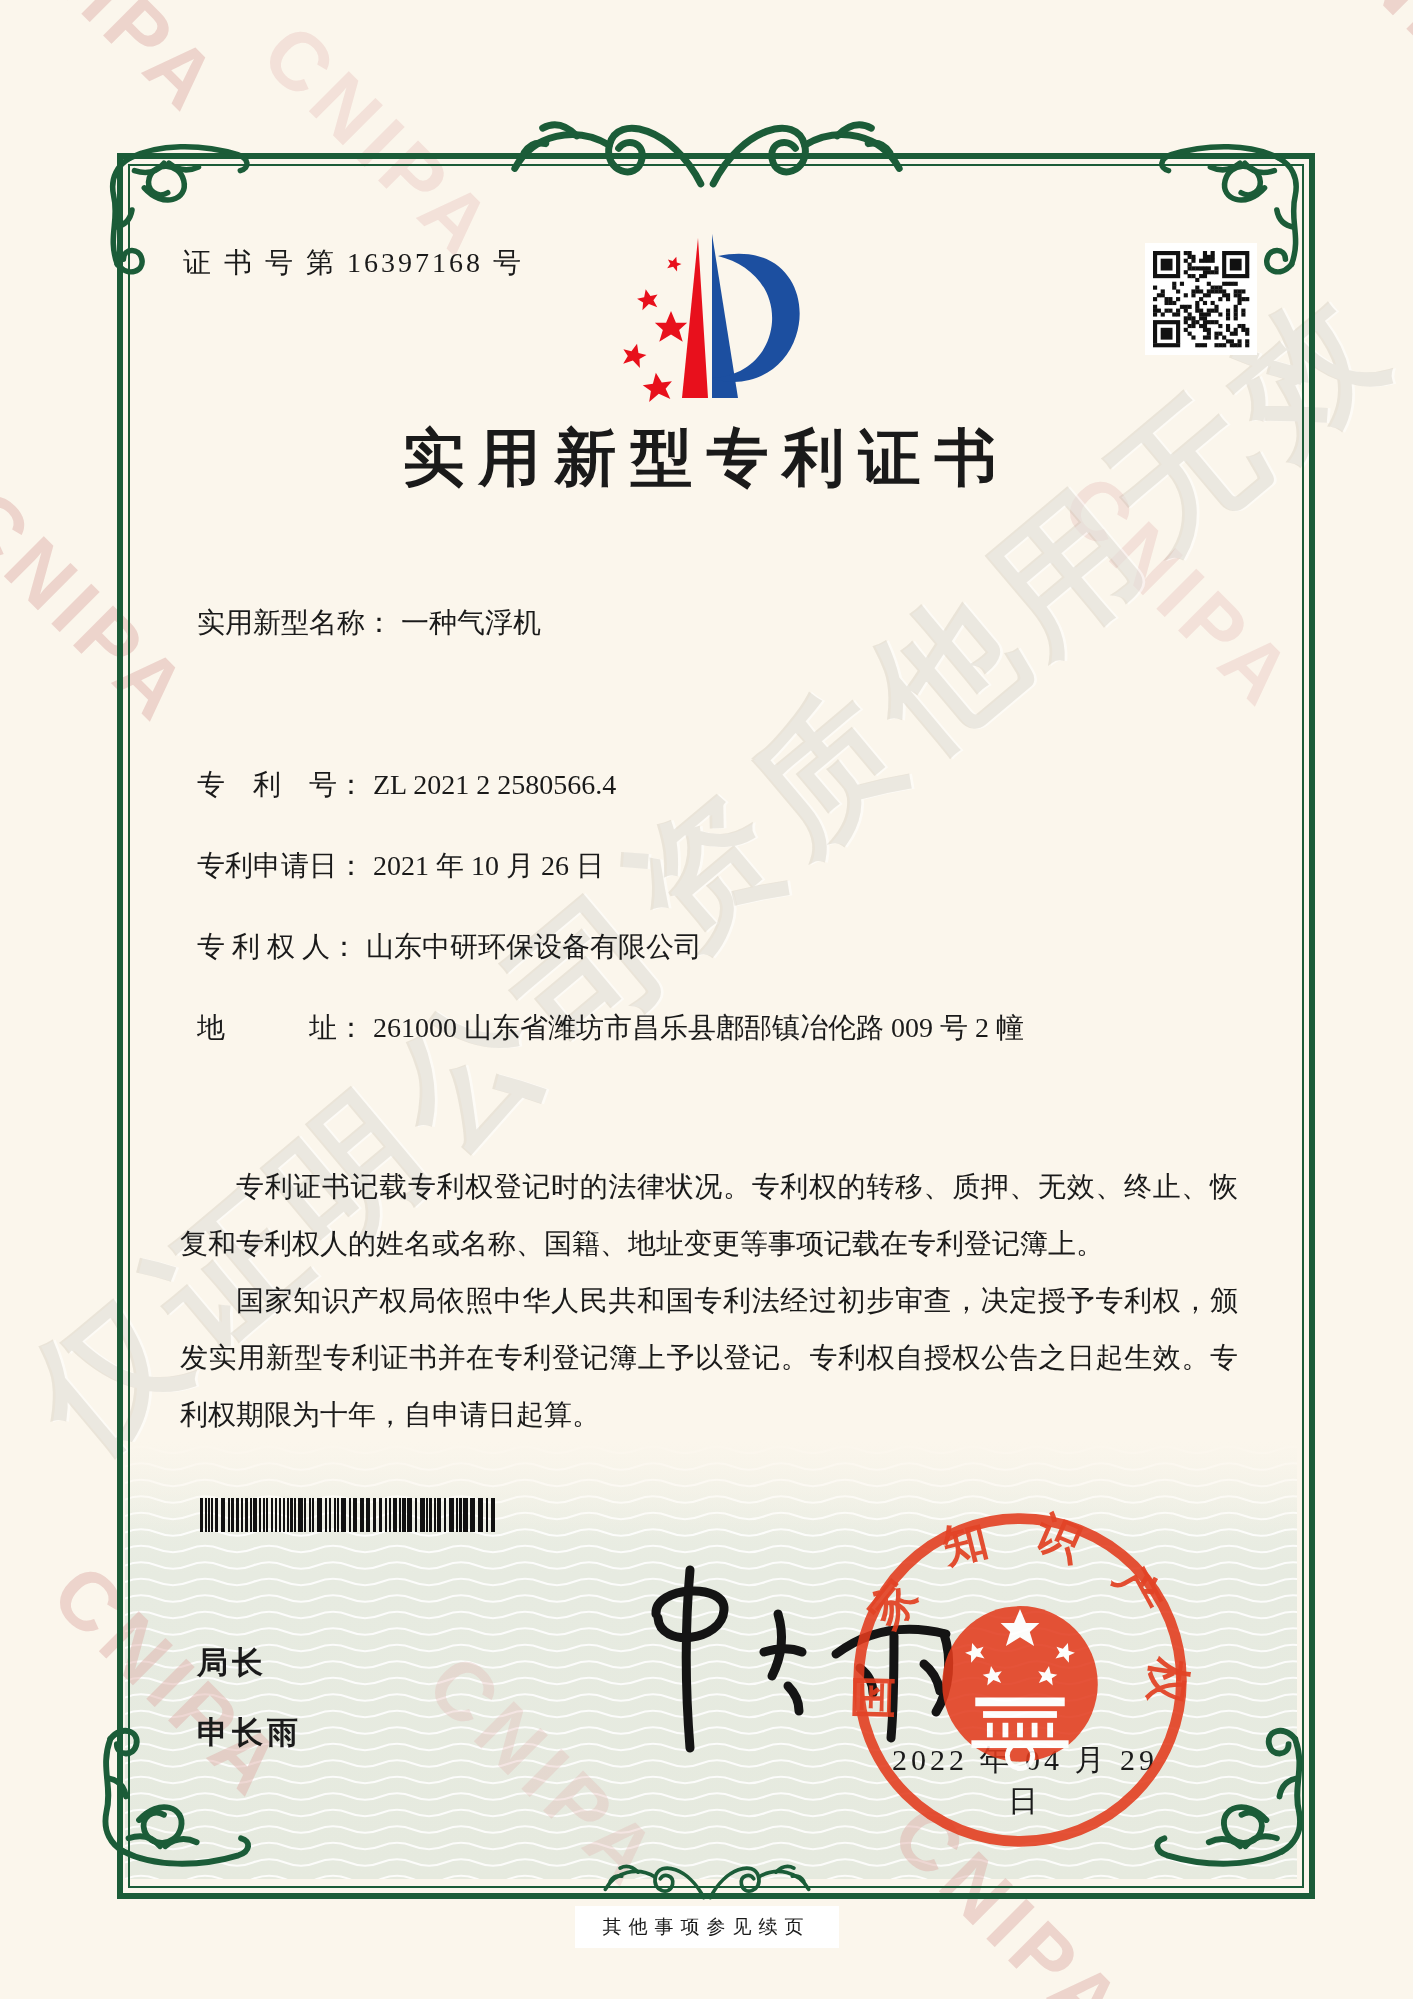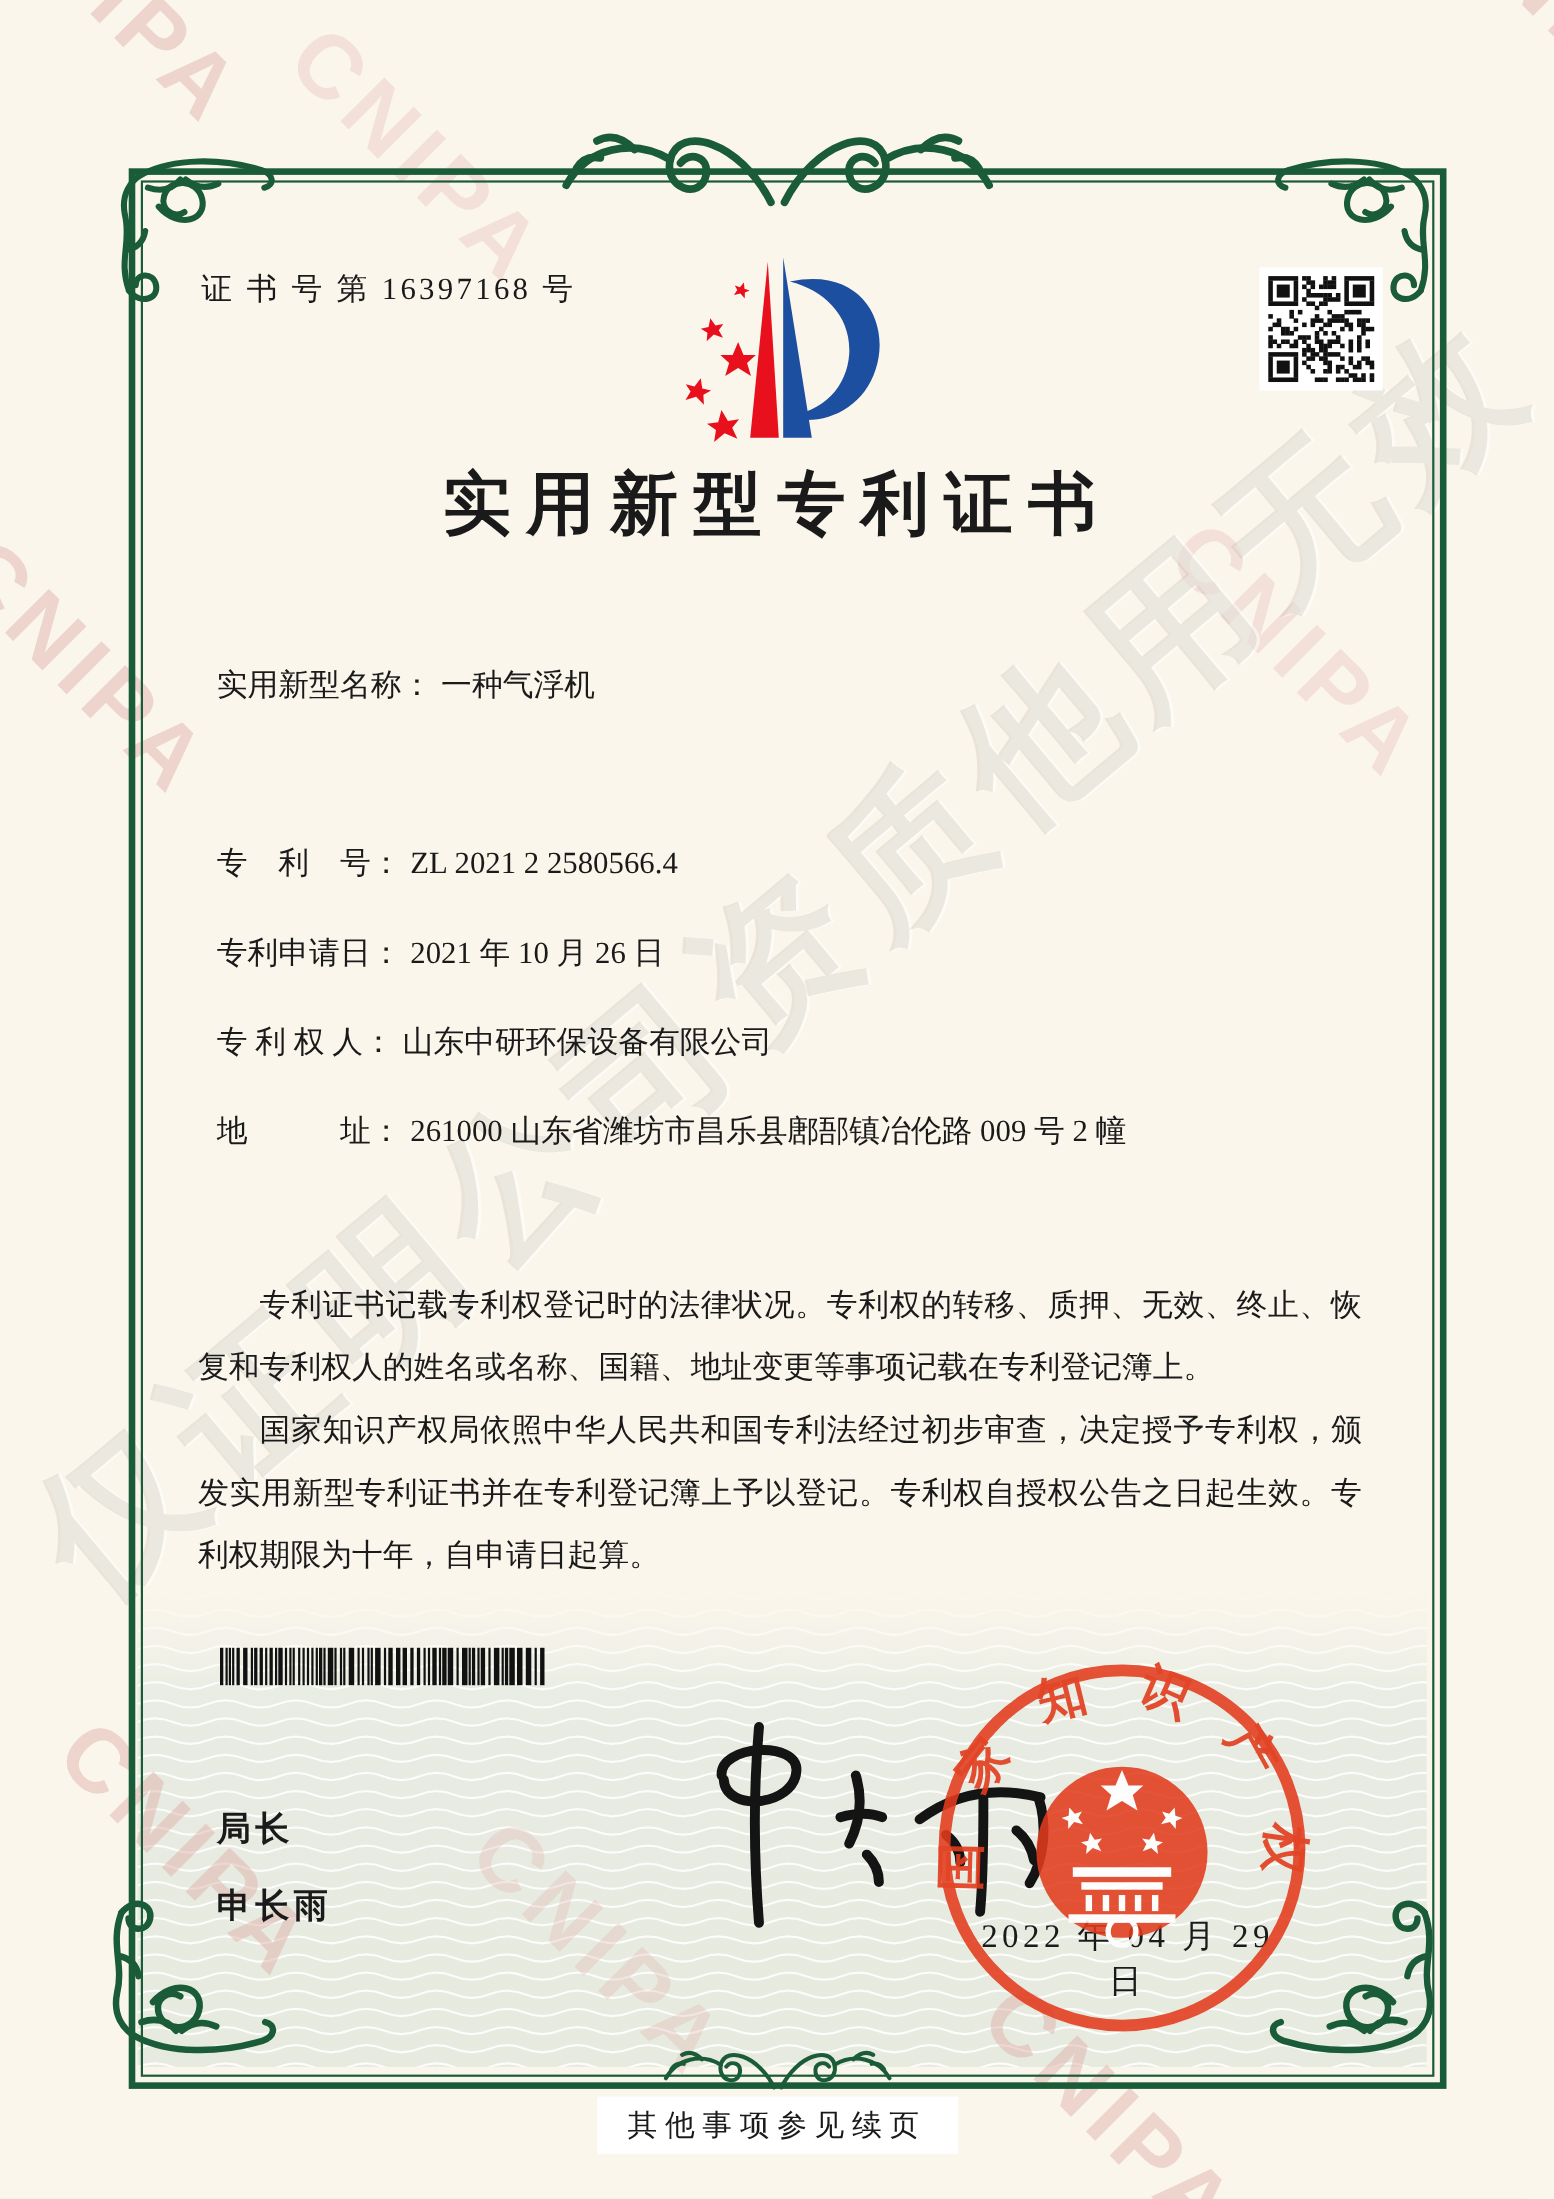--- a/index.html
+++ b/index.html
@@ -45,21 +45,21 @@
   .paras p{margin:0;text-indent:2em;}
   .director-label,.director-name{left:197px;font-size:31px;
     font-family:"Liberation Sans","DejaVu Sans",sans-serif;font-weight:600;letter-spacing:4px;}
   .director-label{top:1630px;margin-top:12px;}
   .director-name{top:1712px;}
   .seal-date{left:875px;top:1740px;width:300px;text-align:center;
     font-size:30px;letter-spacing:4px;z-index:4;}
   .footer-page{left:0;top:1906px;width:1413px;text-align:center;
     font-size:25px;letter-spacing:4px;color:#222;}
   .continuation{left:50%;top:1906px;transform:translateX(-50%);
-    background:#ffffff;padding:8px 28px;font-size:27px;letter-spacing:7px;z-index:4;position:absolute;text-align:center;}
+    background:#ffffff;padding:8px 28px;font-size:19px;letter-spacing:7px;z-index:4;position:absolute;text-align:center;}
   .qr-box{left:1145px;top:243px;width:112px;height:112px;background:#fff;padding:0;z-index:4;}
   .barcode{left:200px;top:1498px;width:372px;height:34px;display:flex;align-items:stretch;z-index:4;}
   .barcode div{background:#111;}
   .logo{left:608px;top:228px;z-index:4;}
   .sig{left:540px;top:1556px;z-index:5;}
   .seal-svg{left:845px;top:1505px;z-index:5;opacity:.95;}
 </style>
 </head>
 <body>
 

